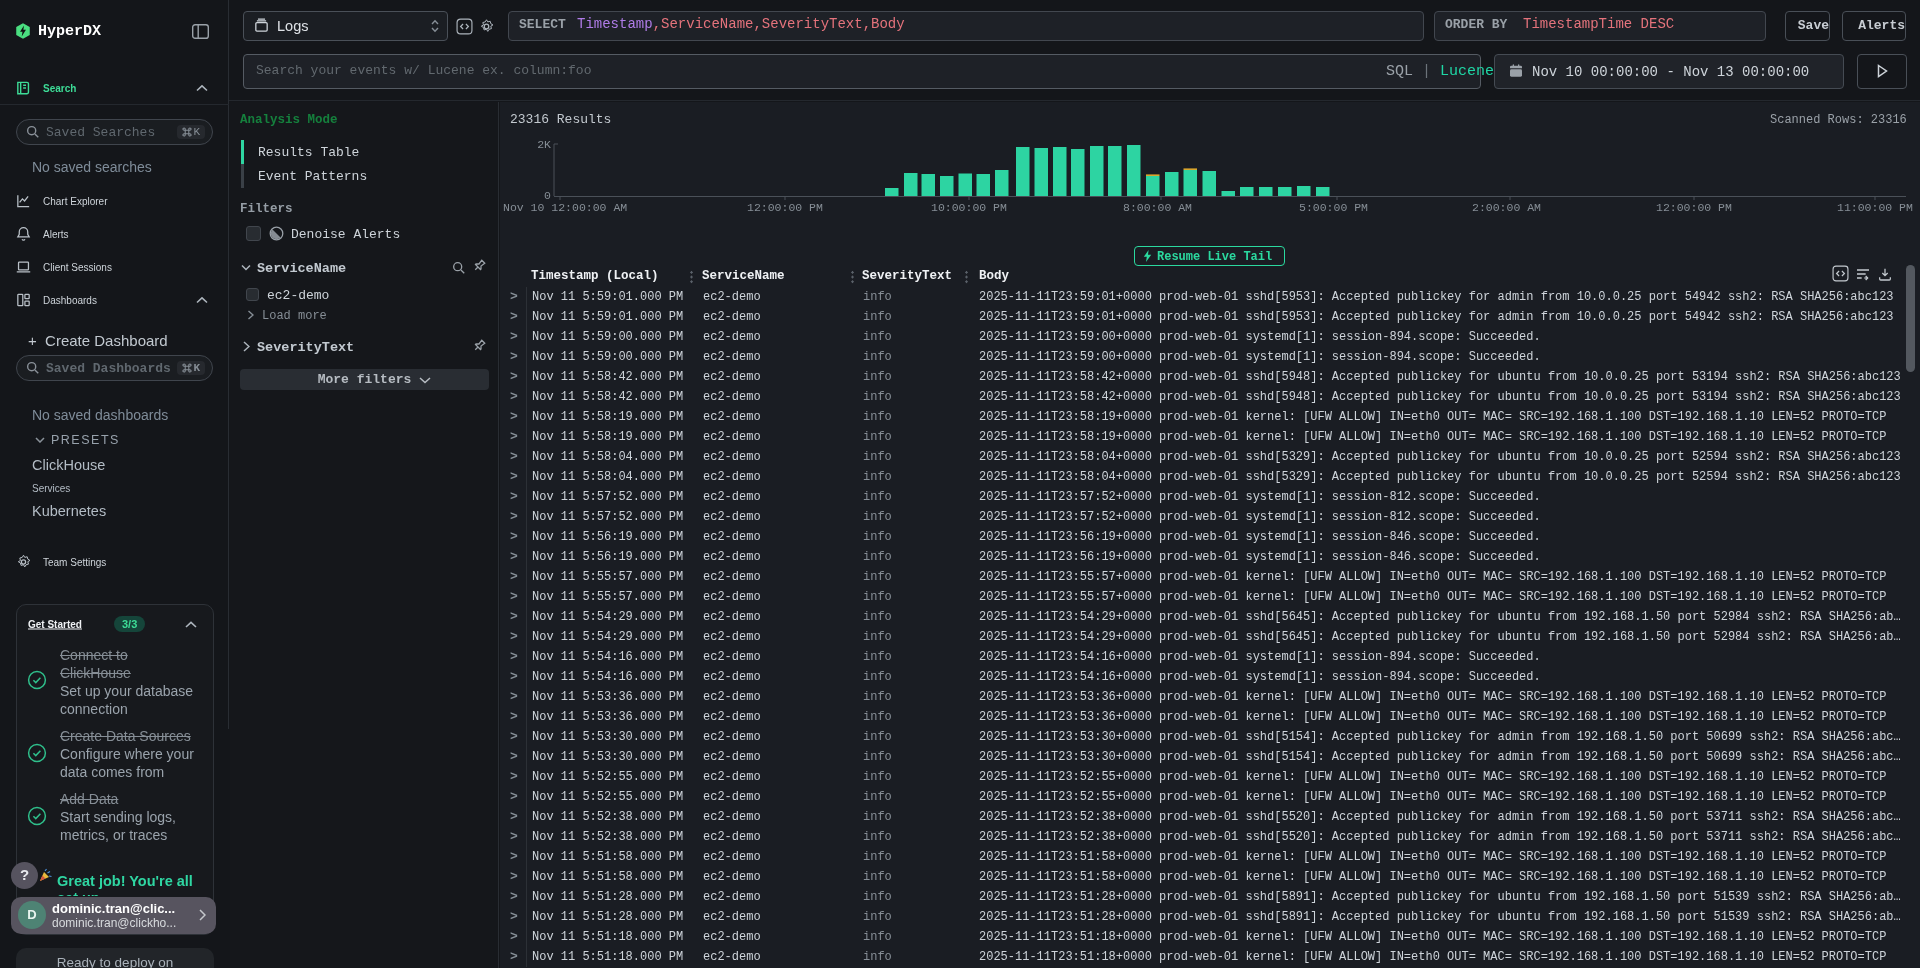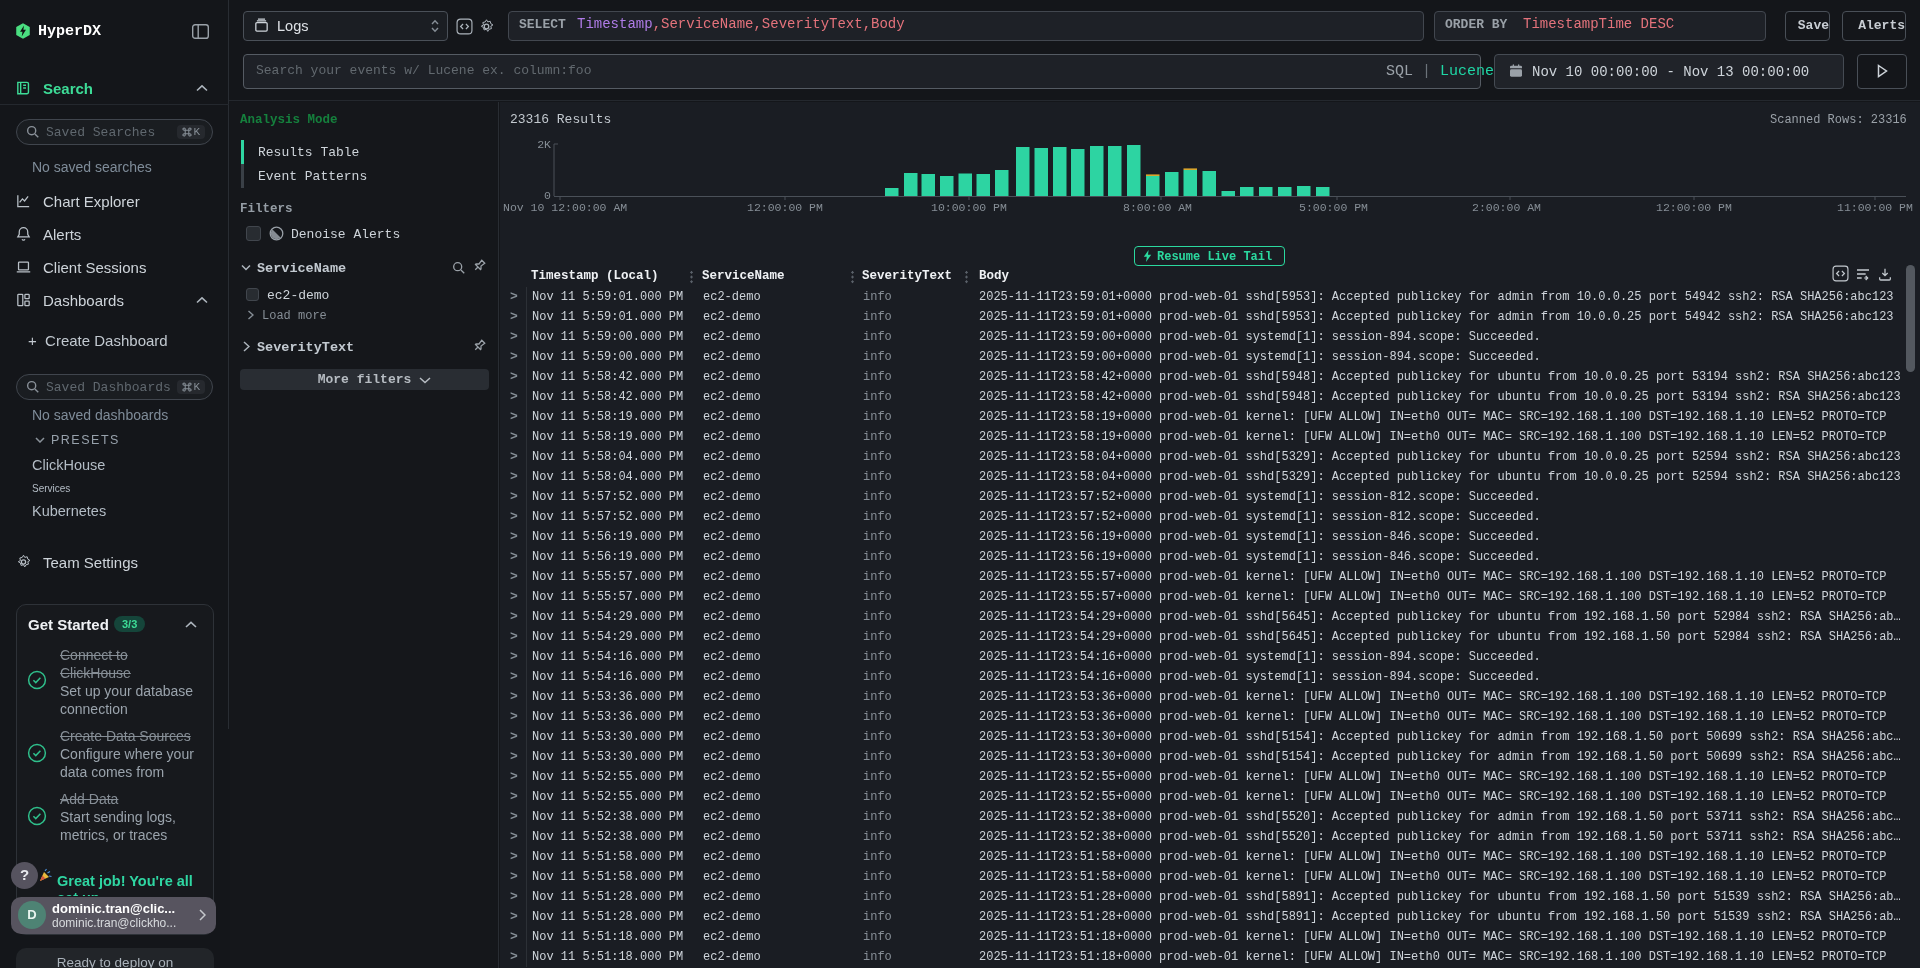--- a/index.html
+++ b/index.html
@@ -2,21 +2,21 @@
 <html><head><meta charset="utf-8"><title>HyperDX</title>
 <style>
 * { margin:0; padding:0; box-sizing:border-box; }
 html,body { width:1920px; height:968px; overflow:hidden; }
 body { background:#14161a; font-family:"Liberation Mono", monospace; position:relative; }
 .abs { position:absolute; }
 .sans { font-family:"Liberation Sans", sans-serif; }
 
 
 #sidebar { position:absolute; left:0; top:0; width:229px; height:729px; background:#14161a; border-right:1px solid #292d33; }
-.navitem { position:absolute; left:43px; font-family:"Liberation Sans", sans-serif; font-size:15px; color:#ced4da; transform:translateY(-50%); white-space:nowrap; }
+.navitem { position:absolute; left:43px; font-family:"Liberation Sans", sans-serif; font-size:10px; color:#ced4da; transform:translateY(-50%); white-space:nowrap; }
 .navico { position:absolute; left:15px; transform:translateY(-50%); }
 .chevr { position:absolute; right:20px; transform:translateY(-50%); }
 .sbox { position:absolute; left:16px; width:197px; height:26px; border:1px solid #40454d; border-radius:13px; background:#1a1d21; }
 .sbox .ph { position:absolute; left:29px; top:50%; transform:translateY(-50%); font-size:13px; color:#60686f; white-space:nowrap; }
 .sbox .kk { position:absolute; right:7px; top:50%; transform:translateY(-50%); font-size:11px; color:#868e96; background:#26292e; border-radius:4px; padding:1px 5px; white-space:nowrap; display:flex; align-items:center; gap:1px; }
 .sbox .mg { position:absolute; left:9px; top:5px; }
 
 
 #topbar { position:absolute; left:229px; top:0; width:1691px; height:101px; background:#14161a; border-bottom:1px solid #24282e; }
 .inbox { position:absolute; background:#1e2127; border:1px solid #42474f; border-radius:4px; }
@@ -104,21 +104,21 @@
       <rect x="14" y="4" width="6" height="6" rx="1"></rect>
       <rect x="14" y="13.5" width="6" height="6.5" rx="1"></rect>
   </svg>
   <div class="navitem" style="top:300px;">Dashboards</div>
   <svg class="chevr" style="top:300px" width="12" height="7" viewBox="0 0 12 7" fill="none" stroke="#adb5bd" stroke-width="1.6">
       <path d="M1 6 L6 1.4 L11 6"></path>
     </svg>
 
   <div class="navitem" style="left:28px;top:340px;font-size:15px;color:#c2c9d0;">+&nbsp; Create Dashboard</div>
 
-  <div class="sbox" style="top:374px;">
+  <div class="sbox" style="top:355px;font-weight:bold;">
     <svg class="mg" width="14" height="14" viewBox="0 0 16 16" fill="none" stroke="#8a9199" stroke-width="1.6">
         <circle cx="6.5" cy="6.5" r="4.6"></circle>
         <path d="M10.2 10.2 L14 14"></path>
       </svg>
     <span class="ph">Saved Dashboards</span>
     <span class="kk"><svg width="10" height="10" viewBox="0 0 14 14" fill="none" stroke="#868e96" stroke-width="1.5" style="vertical-align:-1px">
           <path d="M4.5 4.5 h5 v5 h-5 z M4.5 4.5 H3 a1.6 1.6 0 1 1 1.5-1.5 z M9.5 4.5 H11 a1.6 1.6 0 1 0-1.5-1.5 z M4.5 9.5 H3 a1.6 1.6 0 1 0 1.5 1.5 z M9.5 9.5 H11 a1.6 1.6 0 1 1-1.5 1.5 z"></path>
         </svg>K</span>
   </div>
   <div class="navitem" style="left:32px;top:415px;font-size:14px;color:#7f8c99;">No saved dashboards</div>
@@ -131,21 +131,21 @@
   <div class="navitem" style="left:32px;top:488px;font-size:10px;color:#b3bcc5;">Services</div>
   <div class="navitem" style="left:32px;top:511px;font-size:14.5px;color:#b3bcc5;">Kubernetes</div>
 
   <svg class="navico" style="top:562px" width="17" height="17" viewBox="0 0 24 24" fill="none" stroke="#b9c0c7" stroke-width="1.8">
     <circle cx="12" cy="12" r="3"></circle>
     <path d="M12 2.5 l1.8 3 3.4-.9 .9 3.4 3 1.8-3 1.8 .9 3.4-3.4 .9-1.8 3-1.8-3-3.4 .9-.9-3.4-3-1.8 3-1.8-.9-3.4 3.4-.9 z" stroke-width="1.4"></path>
   </svg>
   <div class="navitem" style="top:562px;">Team Settings</div>
 
   <div class="abs" style="left:16px;top:604px;width:198px;height:331px;border:1px solid #2e3238;border-radius:10px;background:#17191d;"></div>
-  <div class="navitem" style="left:28px;top:624px;font-weight:bold;color:#f0f2f5;">Get Started</div>
+  <div class="navitem" style="left:28px;top:624px;font-weight:bold;color:#f0f2f5;text-decoration:underline;">Get Started</div>
   <div class="abs sans" style="left:114px;top:616px;background:#15453a;color:#3ddc97;font-size:11px;font-weight:bold;border-radius:9px;padding:2px 8px;">3/3</div>
   <svg class="abs" style="left:185px;top:621px" width="12" height="7" viewBox="0 0 12 7" fill="none" stroke="#adb5bd" stroke-width="1.6">
       <path d="M1 6 L6 1.4 L11 6"></path>
     </svg>
 
   <svg class="abs" style="left:27px;top:670px" width="20" height="20" viewBox="0 0 20 20" fill="none" stroke="#2fbf8b" stroke-width="1.5">
       <circle cx="10" cy="10" r="8.4"></circle>
       <path d="M6.4 10.2 l2.4 2.4 4.6-4.8"></path>
     </svg>
   <div class="navitem" style="left:60px;top:655px;font-size:14px;color:#868e96;text-decoration:line-through;">Connect to</div>

